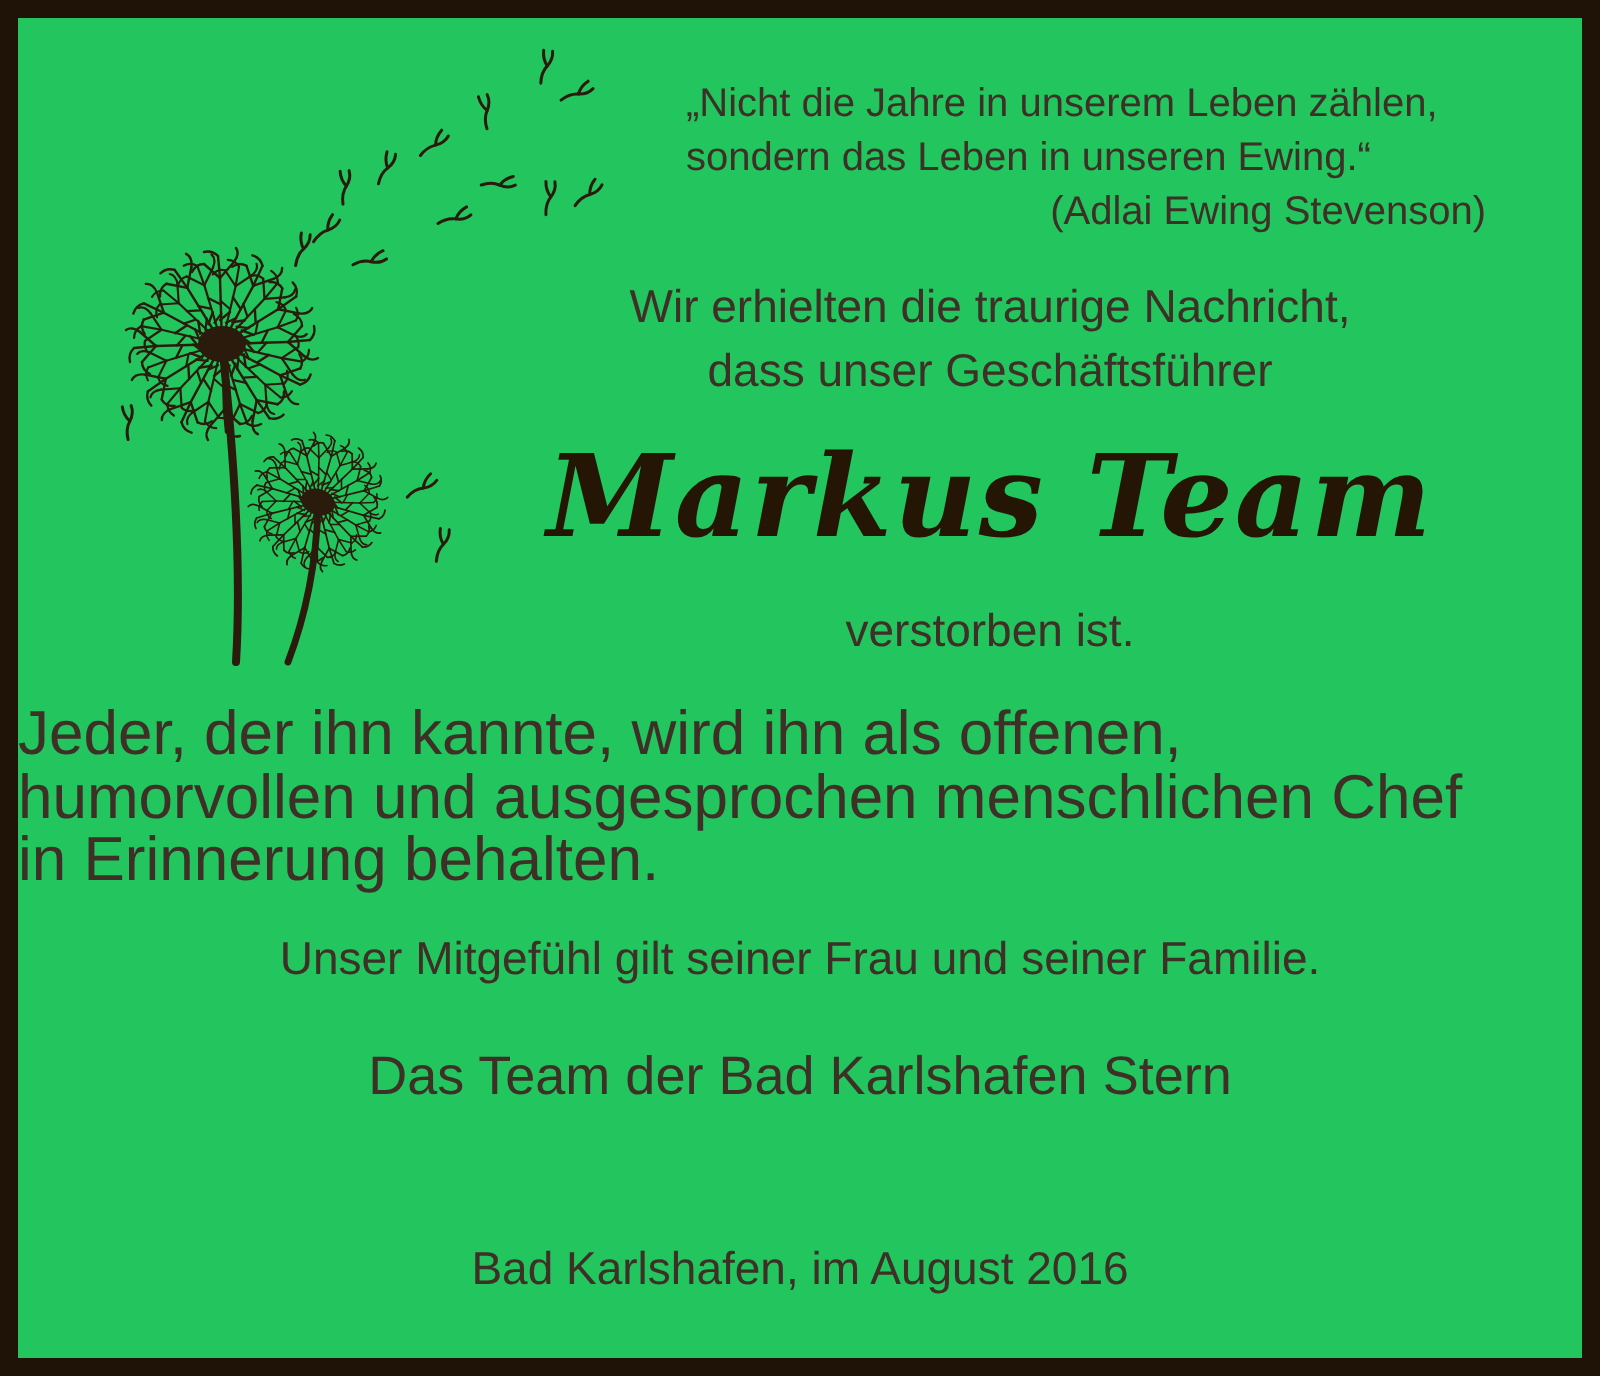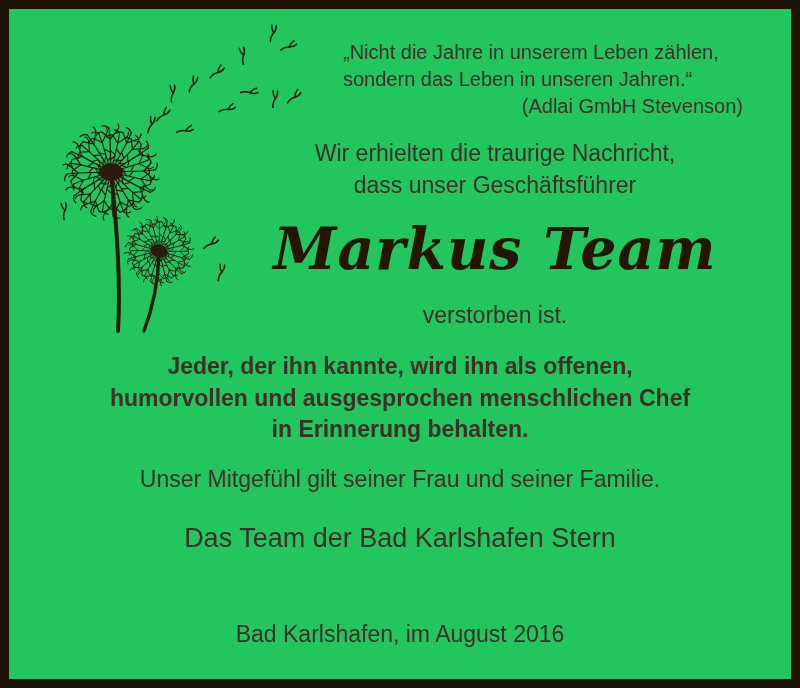--- a/index.html
+++ b/index.html
@@ -9,21 +9,21 @@
          border:9px solid #1f1206;background:#22c55e;}
   .canvas{position:absolute;inset:0;}
   .txt{position:absolute;color:#3e3027;}
   .quote{left:334px;top:30px;width:408px;font-size:20px;line-height:27px;text-align:left;}
   .quote-attr{text-align:right;padding-right:8px;}
   .intro{left:190px;right:0;top:128px;text-align:center;font-size:23px;line-height:32px;}
   .name{left:190px;right:0;top:206px;text-align:center;
         font-family:"DejaVu Serif","Liberation Serif",serif;
         font-style:italic;font-weight:700;font-size:57px;letter-spacing:1px;color:#241505;}
   .deceased{left:190px;right:0;top:293px;text-align:center;font-size:23px;}
-  .tribute{left:0;right:0;top:342px;text-align:center;font-size:23px;line-height:31.5px;font-weight:bold;}
+  .tribute{left:0;right:0;top:342px;text-align:left;font-size:31px;line-height:31.5px;}
   .condolence{left:0;right:0;top:457px;text-align:center;font-size:23px;}
   .signature{left:0;right:0;top:514px;text-align:center;font-size:27px;}
   .dateline{left:0;right:0;top:601px;text-align:center;font-size:23px;margin-top:11px;}
   .dandelion{position:absolute;left:9px;top:13px;}
   .dandelion path,.dandelion line{stroke:#2b1b0d;fill:none;stroke-linecap:round;}
 </style>
 </head>
 <body>
 
 <div class="frame">
@@ -93,22 +93,22 @@
       <use href="#seed" transform="translate(128,104) rotate(-15)"></use>
       <use href="#seed" transform="translate(163,105) rotate(40)"></use>
       <use href="#seed" transform="translate(271,74) rotate(12)"></use>
       <use href="#seed" transform="translate(42,192) rotate(-35)"></use>
       <use href="#seed" transform="translate(188,220) rotate(20)"></use>
       <use href="#seed" transform="translate(198,252) rotate(-18)"></use>
     </svg>
 
     <div class="txt quote">
       <div>„Nicht die Jahre in unserem Leben zählen,</div>
-      <div>sondern das Leben in unseren Jahren.“</div>
-      <div class="quote-attr">(Adlai GmbH Stevenson)</div>
+      <div>sondern das Leben in unseren Ewing.“</div>
+      <div class="quote-attr">(Adlai Ewing Stevenson)</div>
     </div>
 
     <div class="txt intro">
       <div>Wir erhielten die traurige Nachricht,</div>
       <div>dass unser Geschäftsführer</div>
     </div>
 
     <div class="txt name">Markus Team</div>
 
     <div class="txt deceased">verstorben ist.</div>

